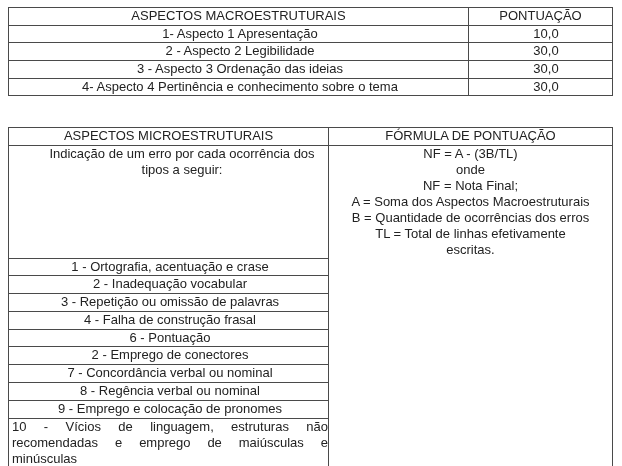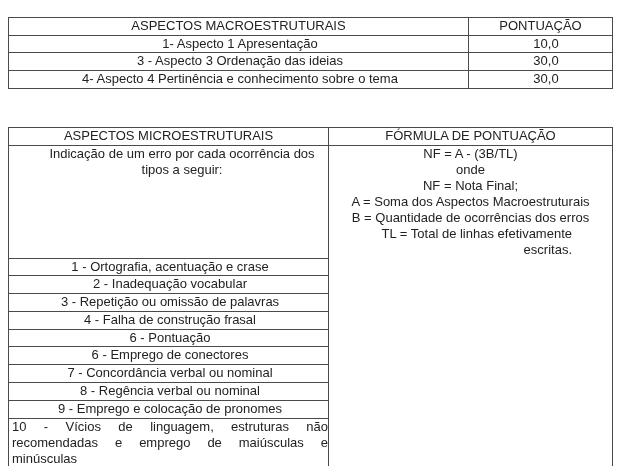--- a/index.html
+++ b/index.html
@@ -27,21 +27,21 @@
     font-weight: normal;
     line-height: 16px;
     vertical-align: top;
     white-space: nowrap;
     overflow: hidden;
     text-align: center;
   }
   th { text-align: center; padding: 0; }
 
   
-  #macro { left: 8px; top: 17px; width: 604px; }
+  #macro { left: 8px; top: 7px; width: 604px; }
   #macro td, #macro th { height: 16.7px; }
   #macro col.c1 { width: 460px; }
   #macro col.c2 { width: 144px; }
   #macro .score { padding-left: 11px; }
 
   
   #micro { left: 8px; top: 127px; width: 604px; }
   #micro col.c1 { width: 320px; }
   #micro col.c2 { width: 284px; }
   #micro th { height: 16.5px; }
@@ -73,20 +73,24 @@
   <tbody>
       <tr>
     <th>ASPECTOS MACROESTRUTURAIS</th>
     <th>PONTUAÇÃO</th>
   </tr>
   <tr>
     <td>1- Aspecto 1 Apresentação</td>
     <td class="score">10,0</td>
   </tr>
   <tr>
+    <td>2 - Aspecto 2 Legibilidade</td>
+    <td class="score">30,0</td>
+  </tr>
+  <tr>
     <td>3 - Aspecto 3 Ordenação das ideias</td>
     <td class="score">30,0</td>
   </tr>
   <tr>
     <td>4- Aspecto 4 Pertinência e conhecimento sobre o tema</td>
     <td class="score">30,0</td>
   </tr>
 </tbody>
   </table>
 
@@ -103,40 +107,40 @@
   <tr>
     <td class="intro">
       <span class="intro-text">Indicação de um erro por cada ocorrência dos tipos a seguir:</span>
     </td>
     <td class="formula" rowspan="11">
       <span class="formula-line">NF = A - (3B/TL)</span>
       <span class="formula-line">onde</span>
       <span class="formula-line">NF = Nota Final;</span>
       <span class="formula-line">A = Soma dos Aspectos Macroestruturais</span>
       <span class="formula-line">B = Quantidade de ocorrências dos erros</span>
-      <span class="formula-line" style="padding:0 40px;text-align:right;">TL = Total de linhas efetivamente escritas.</span>
+      <span class="formula-line" style="padding:0 40px;">TL = Total de linhas efetivamente escritas.</span>
     </td>
   </tr>
   <tr>
         <td class="item">1 - Ortografia, acentuação e crase</td>
       </tr>
   <tr>
         <td class="item">2 - Inadequação vocabular</td>
       </tr>
   <tr>
         <td class="item">3 - Repetição ou omissão de palavras</td>
       </tr>
   <tr>
         <td class="item">4 - Falha de construção frasal</td>
       </tr>
   <tr>
         <td class="item">6 - Pontuação</td>
       </tr>
   <tr>
-        <td class="item">6 - Emprego de conectores</td>
+        <td class="item">2 - Emprego de conectores</td>
       </tr>
   <tr>
         <td class="item">7 - Concordância verbal ou nominal</td>
       </tr>
   <tr>
         <td class="item">8 - Regência verbal ou nominal</td>
       </tr>
   <tr>
         <td class="item">9 - Emprego e colocação de pronomes</td>
       </tr>

